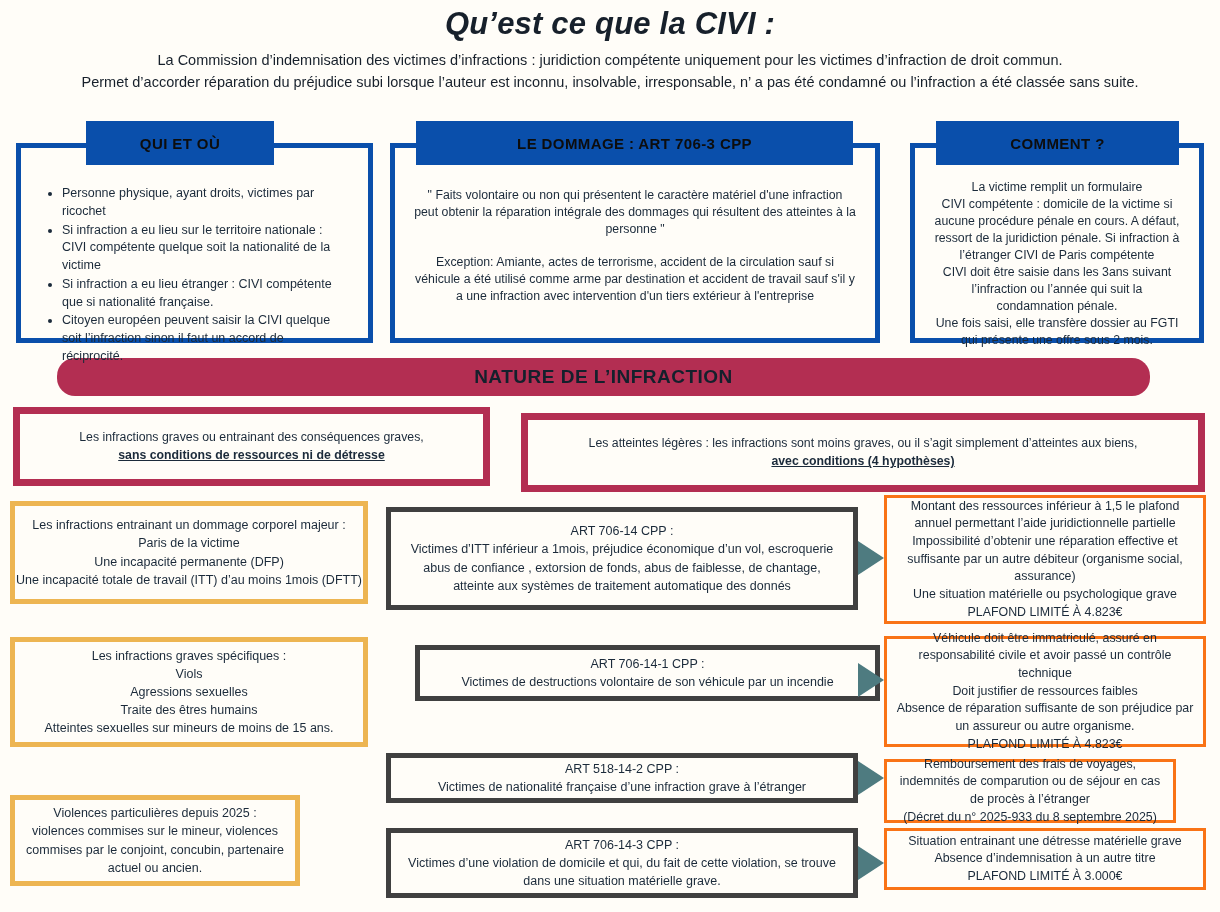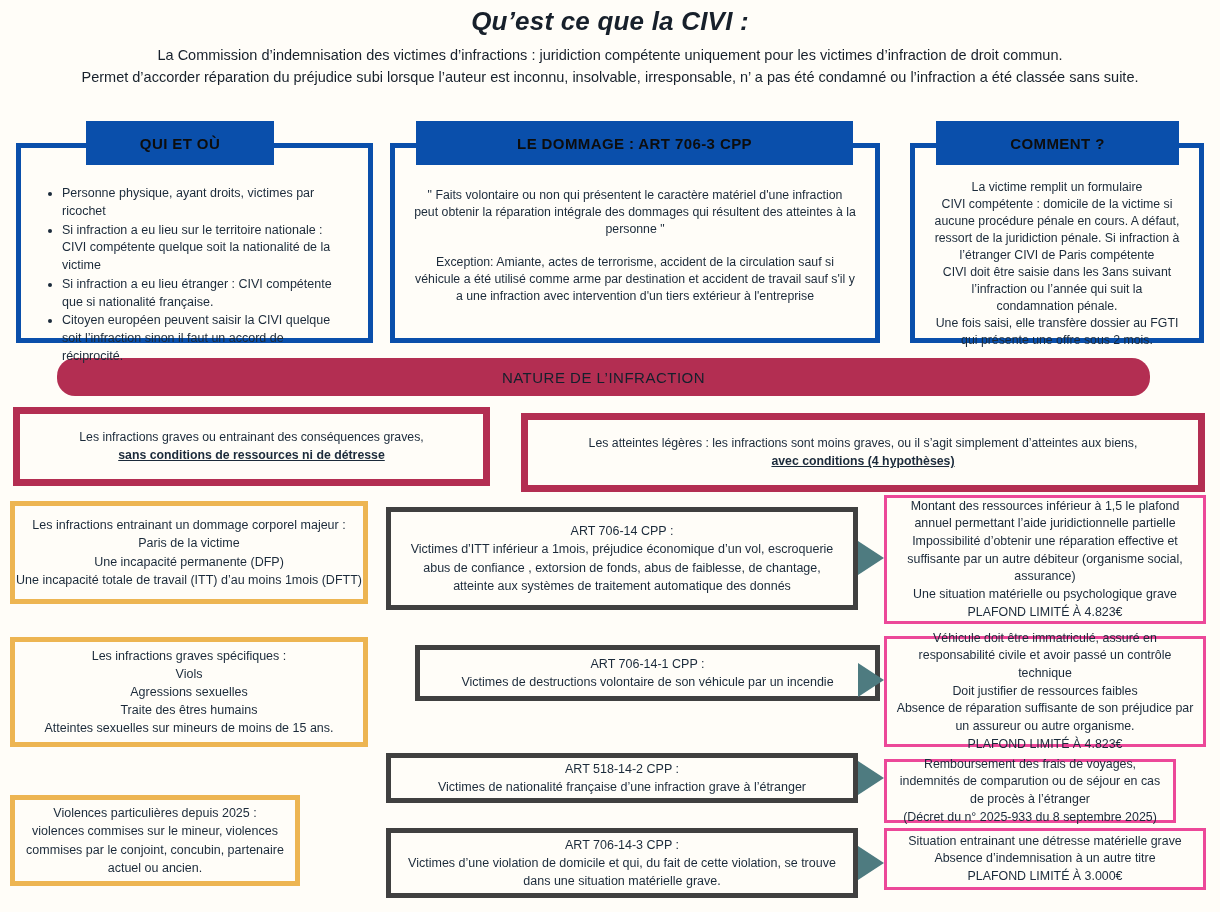--- a/index.html
+++ b/index.html
@@ -18,21 +18,21 @@
 
   
   .header {
     position: absolute;
     left: 0; top: 6px;
     width: 1220px;
     text-align: center;
   }
   .header h1 {
     margin: 0 0 8px 0;
-    font-size: 26px;
+    font-size: 31px;
     font-style: italic;
     font-weight: 700;
     color: #17202b;
     letter-spacing: .2px;
   }
   .header p {
     margin: 0 auto;
     width: 1140px;
     font-size: 14.5px;
     line-height: 1.5;
@@ -82,22 +82,22 @@
   .panel-body ul li { margin-bottom: 1px; text-align: left; }
 
   
   .nature-band {
     position: absolute;
     background: #b32e52;
     display: flex;
     align-items: center;
     justify-content: center;
     color: #14202c;
-    font-weight: 400;
-    font-size: 15px;
+    font-weight: 700;
+    font-size: 19px;
     letter-spacing: .5px;
     border-radius: 18px;
   }
 
   
   .crimson-box {
     position: absolute;
     border: 7px solid #b32e52;
     background: #fffdf8;
     box-sizing: border-box;
@@ -153,21 +153,21 @@
   .teal-arrow .txt {
     text-align: center;
     font-size: 12.5px;
     line-height: 1.45;
     width: 100%;
   }
 
   
   .teal-box {
     position: absolute;
-    border: 3px solid #ec4899;
+    border: 3px solid #f97316;
     background: #fffdf8;
     box-sizing: border-box;
     display: flex;
     align-items: center;
     justify-content: flex-start;
   }
   .teal-box .inner {
     width: 100%;
     text-align: center;
     font-size: 12.4px;

